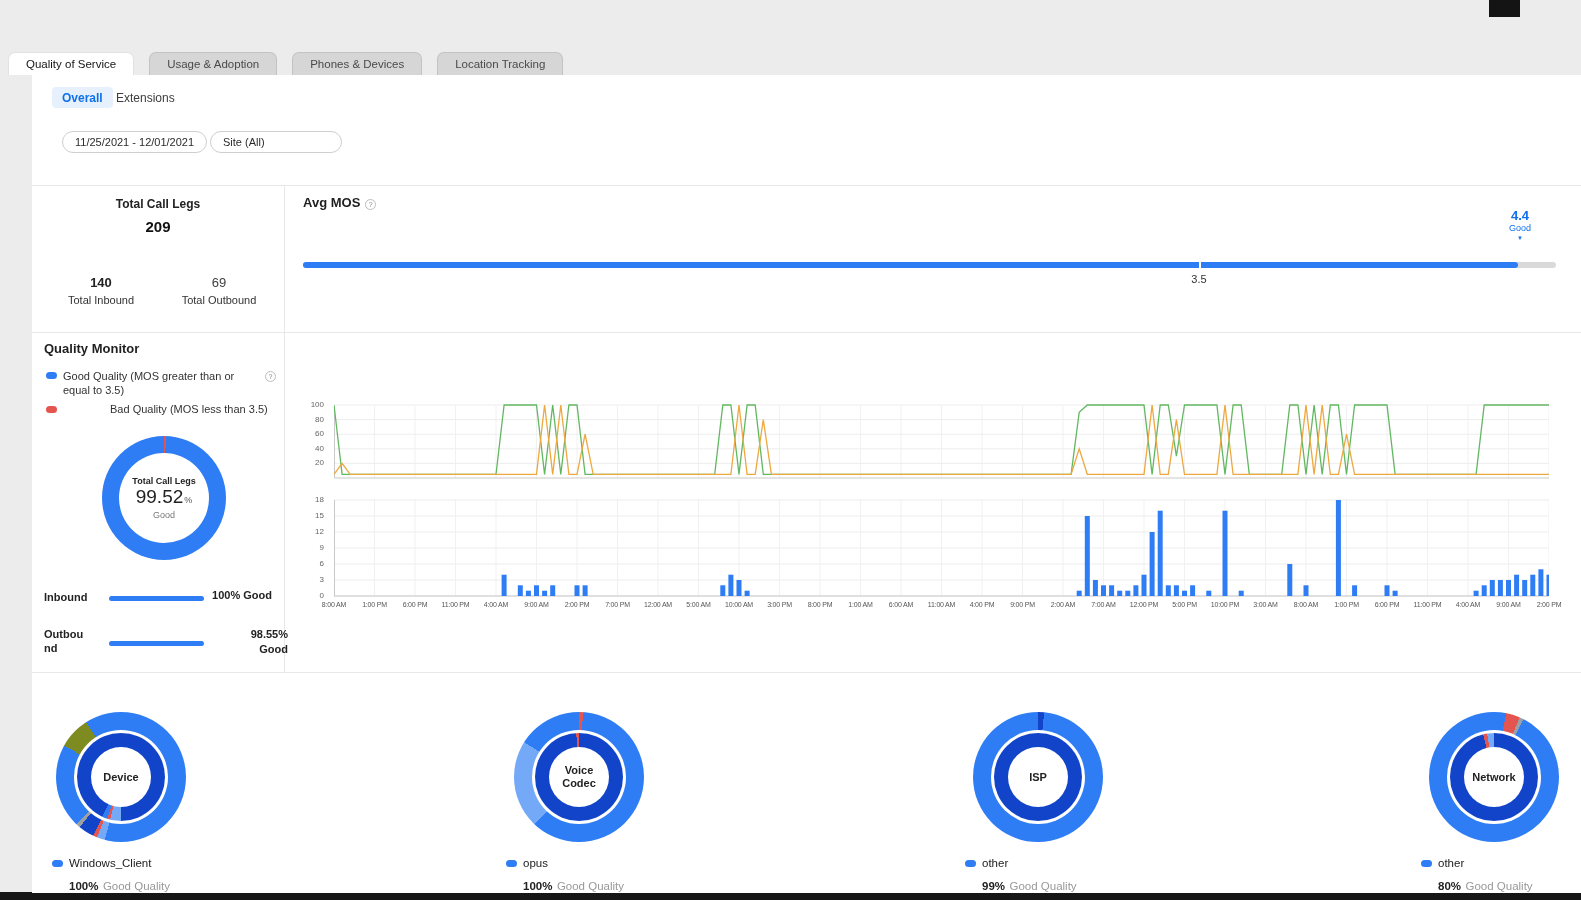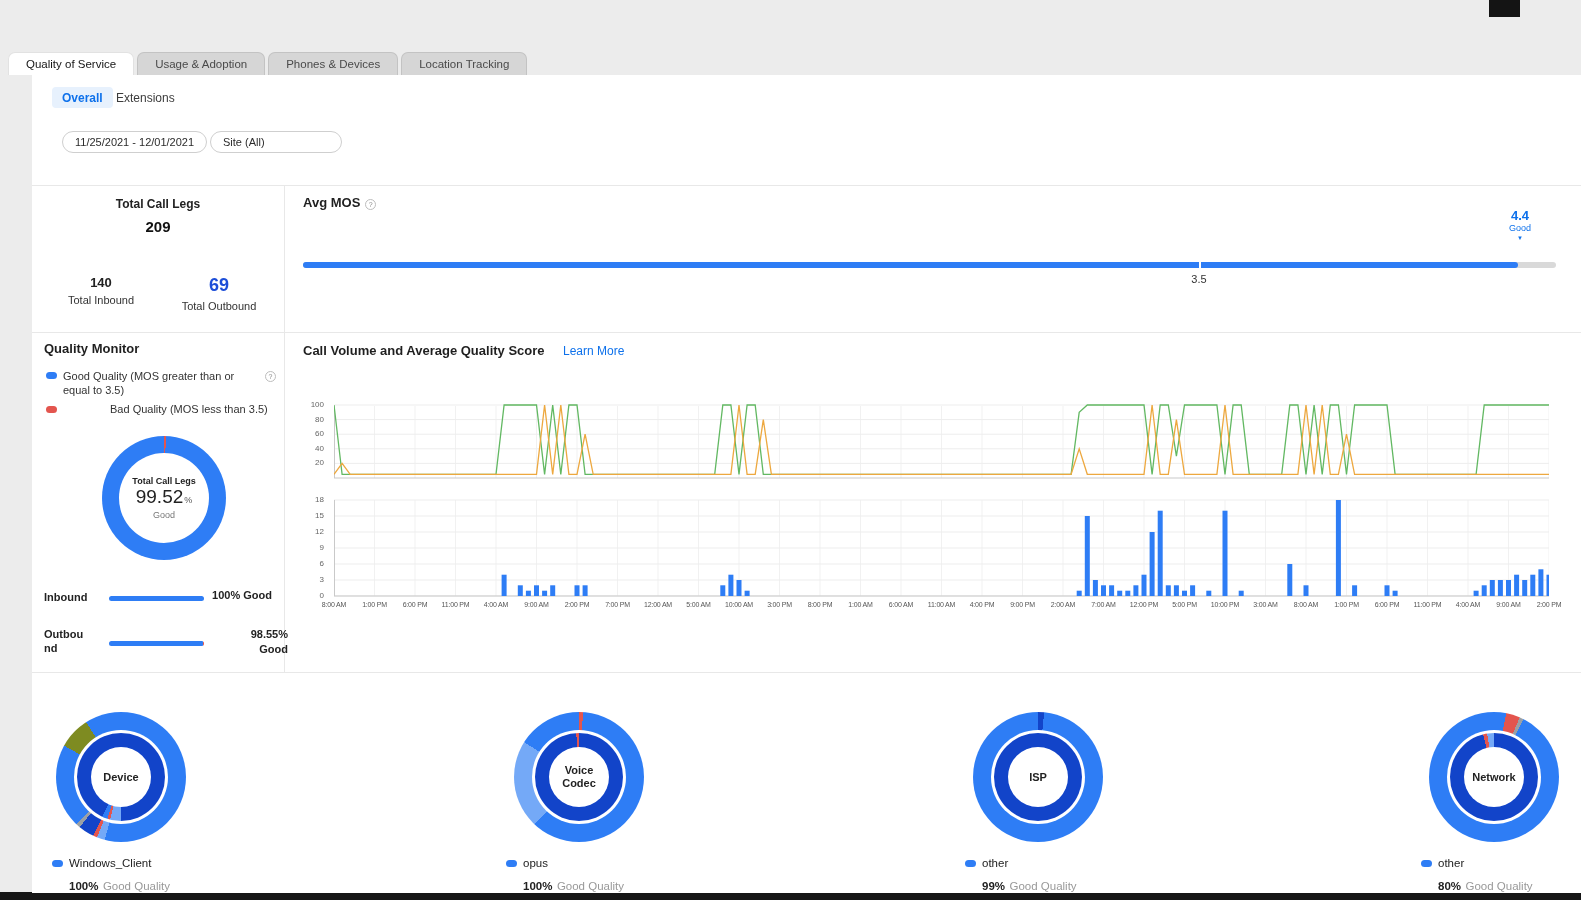--- a/index.html
+++ b/index.html
@@ -3,21 +3,21 @@
 <meta charset="utf-8">
 <style>
   *{box-sizing:border-box;}
   html,body{margin:0;padding:0;}
   body{font-family:"Liberation Sans",sans-serif;background:#ececec;}
   .screen{position:relative;width:1581px;height:900px;overflow:hidden;background:#ececec;}
   .abs{position:absolute;}
   .topright-box{position:absolute;left:1489px;top:0;width:31px;height:17px;background:#141414;}
   .bottom-bar{position:absolute;left:0;top:892px;width:1581px;height:8px;background:#161616;}
 
-  .tabbar{position:absolute;left:8px;top:52px;display:flex;gap:3px;align-items:flex-end;}
+  .tabbar{position:absolute;left:8px;top:52px;display:flex;gap:15px;align-items:flex-end;}
   .tab{height:23px;padding:0 17px;display:flex;align-items:center;font-size:11.5px;color:#4a4a4a;
        background:#d6d6d6;border:1px solid #c3c3c3;border-bottom:none;border-radius:7px 7px 0 0;
        white-space:nowrap;cursor:pointer;}
   .tab.active{background:#fff;color:#151515;border-color:#e2e2e2;}
 
   .card{position:absolute;left:8px;top:75px;width:1565px;height:818px;background:#fff;margin-left:24px;}
 
   .subtab{position:absolute;height:21px;padding:0 10px;display:flex;align-items:center;font-size:12px;
           border-radius:4px;color:#3c3c3c;cursor:pointer;}
   .subtab.active{background:#e7f1fd;color:#0e71eb;font-weight:bold;}
@@ -97,21 +97,21 @@
 
     <div class="abs" style="left:0;top:122px;width:252px;text-align:center;">
       <div style="font-size:12px;font-weight:bold;color:#222;">Total Call Legs</div>
       <div style="font-size:15px;font-weight:bold;color:#111;margin-top:7px;">209</div>
     </div>
     <div class="abs" style="left:10px;top:200px;width:118px;text-align:center;">
       <div style="font-size:13px;font-weight:bold;color:#222;">140</div>
       <div style="font-size:11px;color:#333;margin-top:4px;">Total Inbound</div>
     </div>
     <div class="abs" style="left:128px;top:200px;width:118px;text-align:center;">
-      <div style="font-size:18px;font-weight:bold;color:#1d4ed8;">69</div>
+      <div style="font-size:13px;font-weight:normal;color:#404040;">69</div>
       <div style="font-size:11px;color:#333;margin-top:4px;">Total Outbound</div>
     </div>
 
     <div class="abs sec-title" style="left:12px;top:266px;">Quality Monitor</div>
 
     <div class="abs" style="left:14px;top:294px;width:230px;">
       <span class="dot" style="position:absolute;left:0;top:3px;background:#2e7df5;"></span>
       <span style="display:block;margin-left:17px;width:186px;font-size:11px;color:#333;line-height:1.3;">Good Quality (MOS greater than or equal to 3.5)</span>
       <span class="info" style="position:absolute;right:0;top:2px;">?</span>
     </div>
@@ -149,24 +149,20 @@
       <div style="font-size:13px;font-weight:bold;">4.4</div>
       <div style="font-size:9px;width:24px;margin:1px auto 0;word-break:break-all;line-height:1.1;">Good</div>
       <div style="font-size:6px;margin-top:1px;">▼</div>
     </div>
     <div class="mos-track" style="left:271px;top:187px;">
       <div class="mos-fill" id="mosFill" style="width: 97%;"></div>
       <div class="mos-tick" id="mosTick" style="left: 71.5%;"></div>
     </div>
     <div class="abs" style="left:1150px;top:198px;width:34px;text-align:center;font-size:11px;color:#333;">3.5</div>
 
-    <div class="abs" style="left:271px;top:266px;">
-      <span class="sec-title">Call Volume and Average Quality Score</span>
-      <span class="link">Learn More</span>
-    </div>
     <div class="abs" id="lineY" style="left:262px;top:327px;width:36px;height:80px;">
         <div class="ytick" style="top: 56.4px;">20</div>
         <div class="ytick" style="top: 41.8px;">40</div>
         <div class="ytick" style="top: 27.2px;">60</div>
         <div class="ytick" style="top: 12.6px;">80</div>
         <div class="ytick" style="top: -2px;">100</div>
       </div>
     <svg class="abs" id="lineChart" style="left:302px;top:327px;" width="1215" height="78">
         <line x1="0" y1="4" x2="0" y2="76" stroke="#f1f1f1" stroke-width="1"></line>
         <line x1="40.5" y1="4" x2="40.5" y2="76" stroke="#f1f1f1" stroke-width="1"></line>

